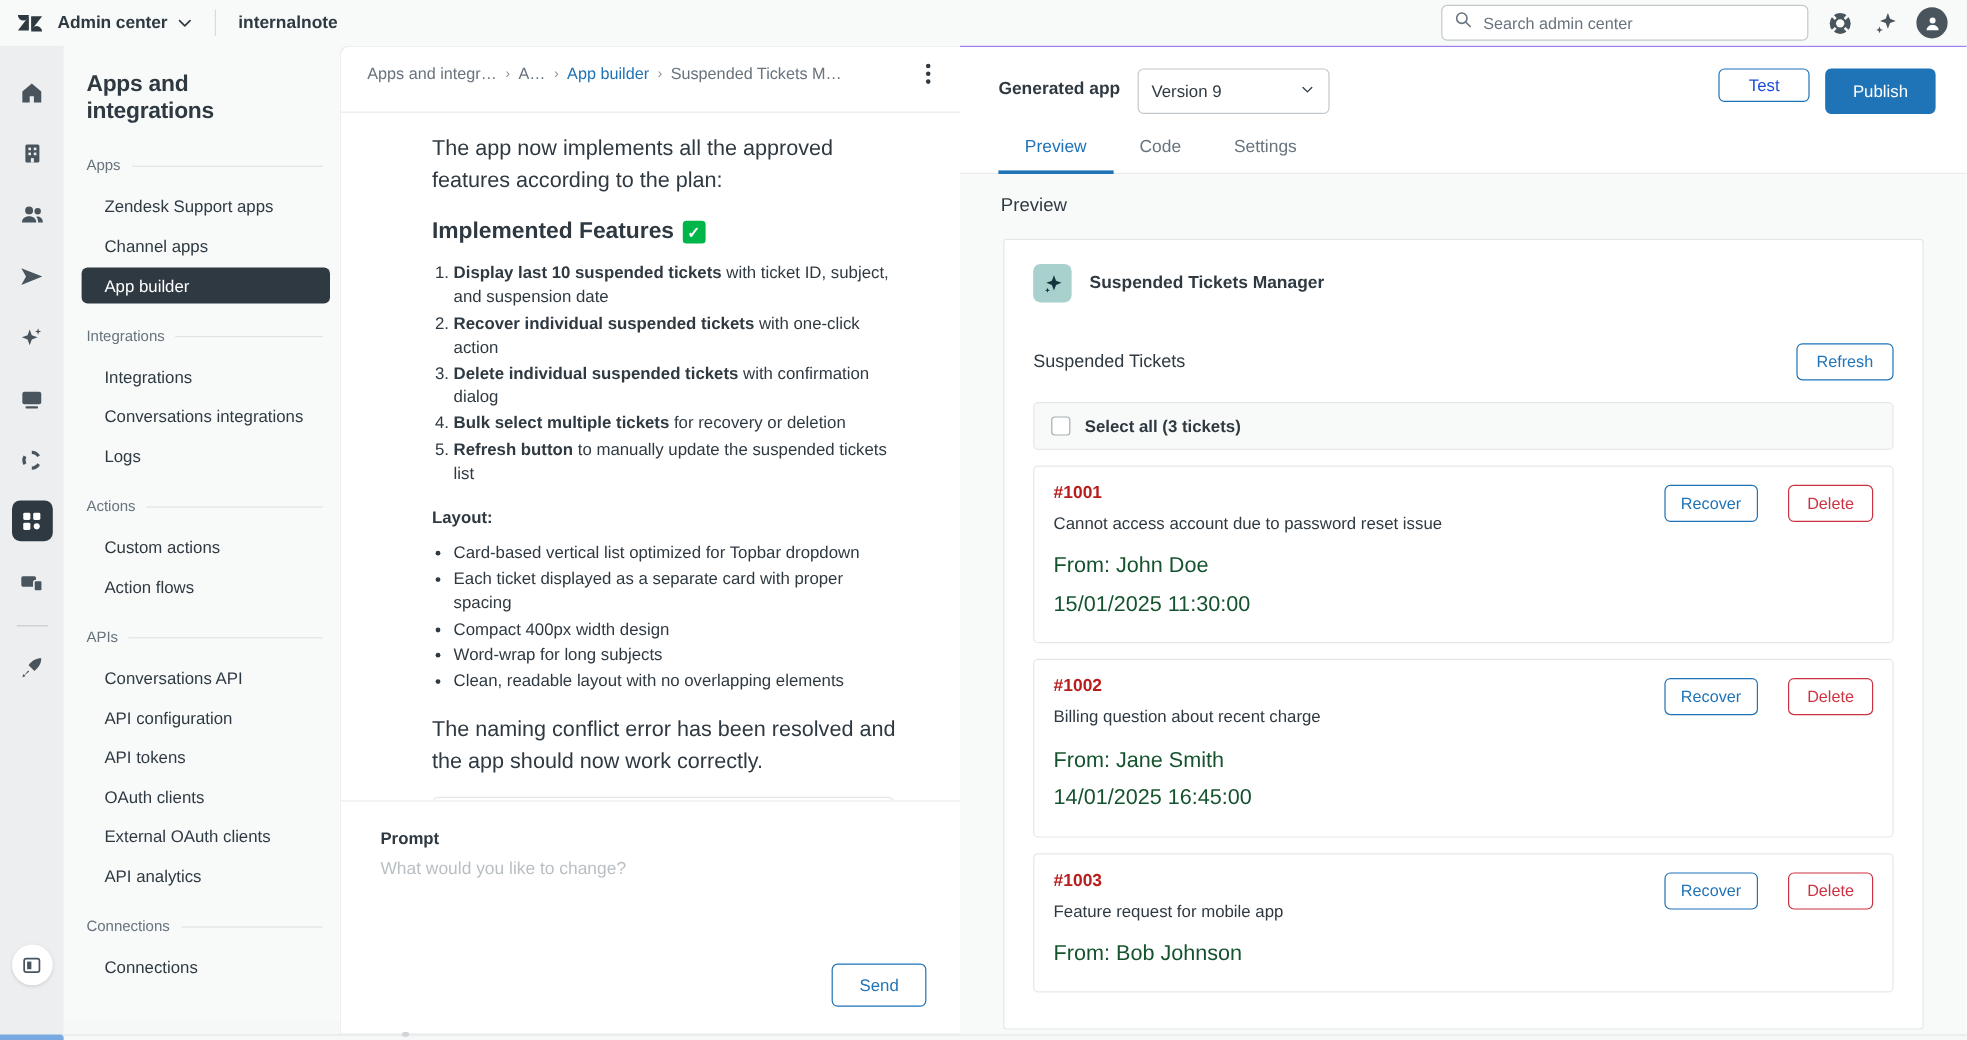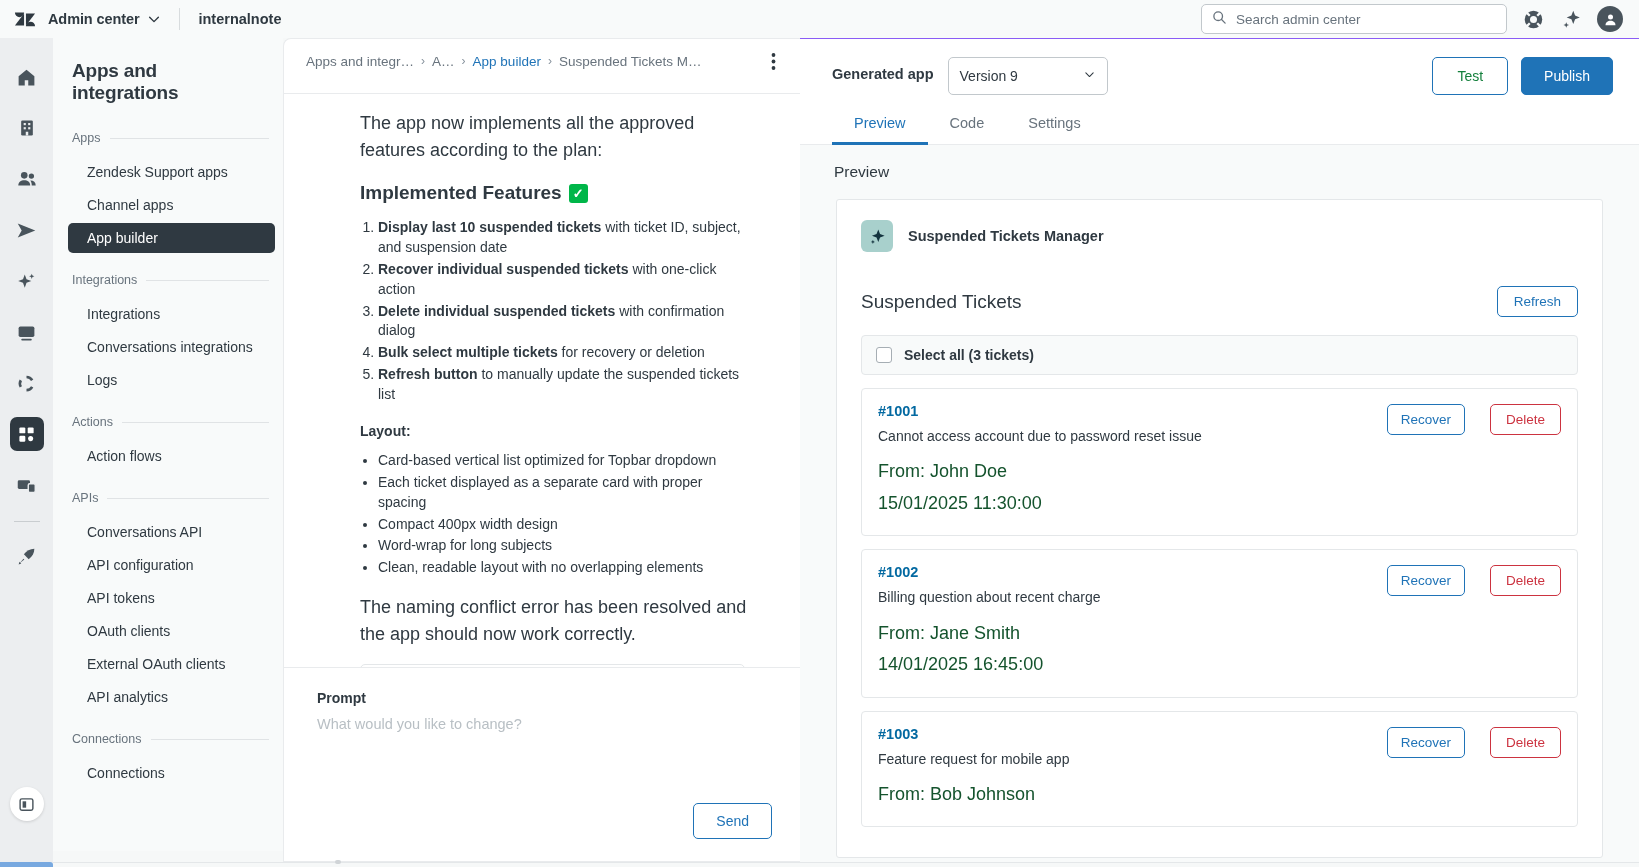--- a/index.html
+++ b/index.html
@@ -182,23 +182,23 @@
   }
   .rp-gen-label { font-size: 14.5px; font-weight: 700; color: #2f3941; margin: 9px 14px 0 0; }
   .version-select {
     width: 160px; height: 38px; border: 1px solid #c2c8cc; border-radius: 5px;
     background: #fff; display: flex; align-items: center; padding: 0 11px;
     font-size: 14px; color: #2f3941; cursor: pointer;
   }
   .version-select .vs-chev { margin-left: auto; }
   .rp-head-actions { margin-left: auto; display: flex; gap: 13px; padding-top: 0; }
   .btn-test {
-    border: 1px solid #1f73b7; border-radius: 5px; background: #fff; color: #15803d;
+    border: 1px solid #1f73b7; border-radius: 5px; background: #fff; color: #1d4ed8;
     font-family: "Liberation Sans", sans-serif; font-size: 14px;
-    padding: 0 24px; height: 38px; cursor: pointer;
+    padding: 0 24px; height: 28px; cursor: pointer;
   }
   .btn-publish {
     border: 1px solid #1f73b7; border-radius: 5px; background: #1f73b7; color: #fff;
     font-family: "Liberation Sans", sans-serif; font-size: 14px;
     padding: 0 22px; height: 38px; cursor: pointer;
   }
   .rp-tabs {
     flex: none; display: flex; gap: 0; padding: 14px 0 0 32px;
     border-bottom: 1px solid #e9ebed;
   }
@@ -234,21 +234,21 @@
     transform: rotate(45deg);
   }
   .app-header { display: flex; align-items: center; gap: 15px; margin-bottom: 34px; }
   .app-icon {
     width: 32px; height: 32px; border-radius: 6px; background: #a8d0cc;
     display: flex; align-items: center; justify-content: center;
   }
   .app-title { font-size: 14.5px; font-weight: 700; color: #2f3941; }
 
   .st-head { display: flex; align-items: center; margin-bottom: 18px; }
-  .st-head h2 { font-size: 19px; font-weight: 400; color: #2f3941; }
+  .st-head h2 { font-size: 15px; font-weight: 400; color: #2f3941; }
   .btn-refresh {
     margin-left: auto; border: 1px solid #1f73b7; border-radius: 5px;
     background: #fff; color: #1f73b7;
     font-family: "Liberation Sans", sans-serif; font-size: 13.5px;
     padding: 7px 16px; cursor: pointer;
   }
   .select-all {
     background: #f8fafa; border: 1px solid #e4e7e9; border-radius: 4px;
     padding: 11px 14px; display: flex; align-items: center; gap: 12px;
     margin-bottom: 13px;
@@ -258,21 +258,21 @@
     background: #fff; cursor: pointer; flex: none;
   }
   .select-all-label { font-size: 14px; font-weight: 700; color: #2f3941; }
 
   .ticket-card {
     border: 1px solid #e4e7e9; border-radius: 4px;
     padding: 14px 16px 16px; margin-bottom: 13px;
     display: flex; align-items: flex-start;
   }
   .tc-left { flex: 1; min-width: 0; padding-right: 12px; }
-  .tc-id { font-size: 14.5px; font-weight: 700; color: #0369a1; margin-bottom: 8px; }
+  .tc-id { font-size: 14.5px; font-weight: 700; color: #b91c1c; margin-bottom: 8px; }
   .tc-subject { font-size: 14px; color: #2f3941; line-height: 1.38; margin-bottom: 10px; }
   .tc-meta { font-size: 18px; color: #14532d; line-height: 1.75; }
   .tc-actions { display: flex; gap: 25px; flex: none; padding-top: 1px; }
   .btn-recover {
     border: 1px solid #1f73b7; border-radius: 5px; background: #fff; color: #1f73b7;
     font-family: "Liberation Sans", sans-serif; font-size: 13.5px;
     padding: 7px 13px; cursor: pointer; white-space: nowrap;
   }
   .btn-delete {
     border: 1px solid #cc3340; border-radius: 5px; background: #fff; color: #cc3340;
@@ -449,20 +449,21 @@
       <div class="nav-item">Conversations integrations</div>
       <div class="nav-item">Logs</div>
     </div>
     <div class="nav-gap"></div>
 
     <div>
       <div class="nav-group-head">
         <span class="nav-group-label">Actions</span>
         <span class="nav-group-rule"></span>
       </div>
+      <div class="nav-item">Custom actions</div>
       <div class="nav-item">Action flows</div>
     </div>
     <div class="nav-gap"></div>
 
     <div>
       <div class="nav-group-head">
         <span class="nav-group-label">APIs</span>
         <span class="nav-group-rule"></span>
       </div>
       <div class="nav-item">Conversations API</div>

